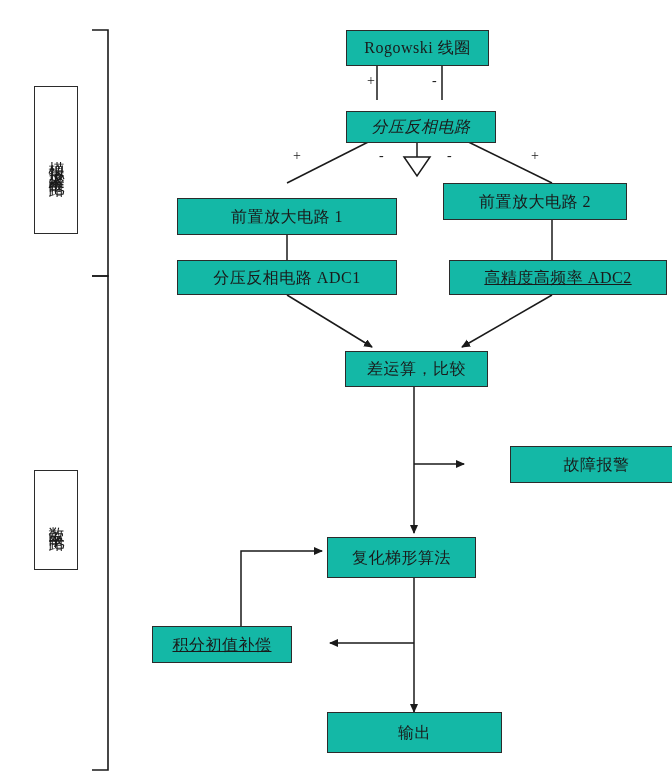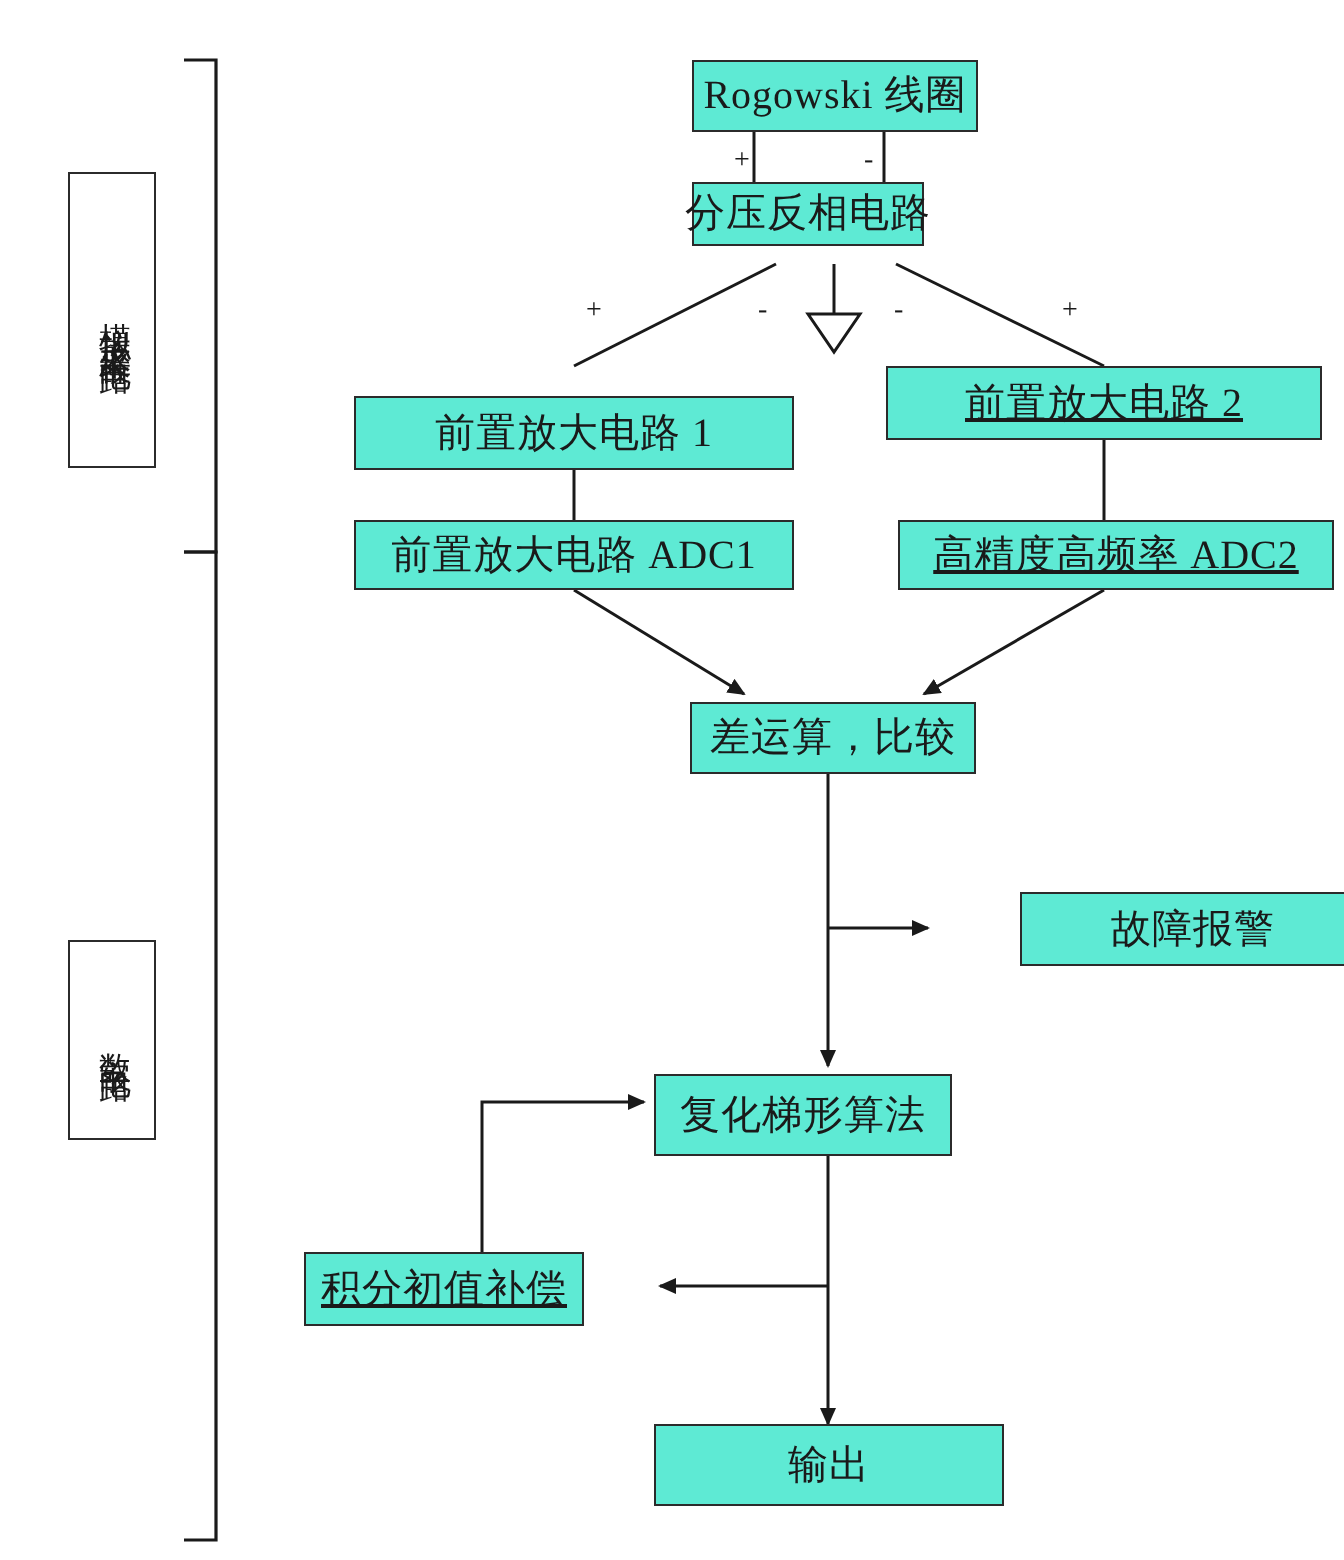--- a/index.html
+++ b/index.html
@@ -15,25 +15,25 @@
     position: relative;
     width: 672px;
     height: 780px;
     background: #ffffff;
     overflow: hidden;
   }
   .node {
     position: absolute;
     box-sizing: border-box;
     border: 1.4px solid #2b2b2b;
-    background: #5eead4;
+    background: #14b8a6;
     display: flex;
     align-items: center;
     justify-content: center;
-    font-size: 20px;
+    font-size: 16px;
     line-height: 1.1;
     color: #1a1a1a;
     letter-spacing: 0.5px;
     white-space: nowrap;
     z-index: 3;
   }
   .vlabel {
     position: absolute;
     box-sizing: border-box;
     border: 1.4px solid #2b2b2b;
@@ -120,27 +120,27 @@
       <path d="M92,276 L108,276 L108,770 L92,770"></path>
     </g>
   </svg>
 
   <div class="vlabel" style="left:34px; top:86px; width:44px; height:148px;">模拟放大采样电路</div>
 
   <div class="vlabel" style="left:34px; top:470px; width:44px; height:100px;">数字电路</div>
 
   <div class="node" style="left:346px; top:30px; width:143px; height:36px;">Rogowski 线圈</div>
 
-  <div class="node" style="left:346px; top:91px; width:116px; height:32px;">分压反相电路</div>
+  <div class="node" style="left:346px; top:111px; width:150px; height:32px;font-style:italic;">分压反相电路</div>
 
   <div class="node" style="left:177px; top:198px; width:220px; height:37px;">前置放大电路 1</div>
 
-  <div class="node" style="left:443px; top:183px; width:218px; height:37px;text-decoration:underline;">前置放大电路 2</div>
+  <div class="node" style="left:443px; top:183px; width:184px; height:37px;">前置放大电路 2</div>
 
-  <div class="node" style="left:177px; top:260px; width:220px; height:35px;">前置放大电路 ADC1</div>
+  <div class="node" style="left:177px; top:260px; width:220px; height:35px;">分压反相电路 ADC1</div>
 
   <div class="node" style="left:449px; top:260px; width:218px; height:35px;text-decoration:underline;">高精度高频率 ADC2</div>
 
   <div class="node" style="left:345px; top:351px; width:143px; height:36px;">差运算，比较</div>
 
   <div class="node" style="left:468px; top:446px; width:173px; height:37px;margin-left:42px;">故障报警</div>
 
   <div class="node" style="left:327px; top:537px; width:149px; height:41px;">复化梯形算法</div>
 
   <div class="node" style="left:152px; top:626px; width:140px; height:37px;text-decoration:underline;">积分初值补偿</div>

